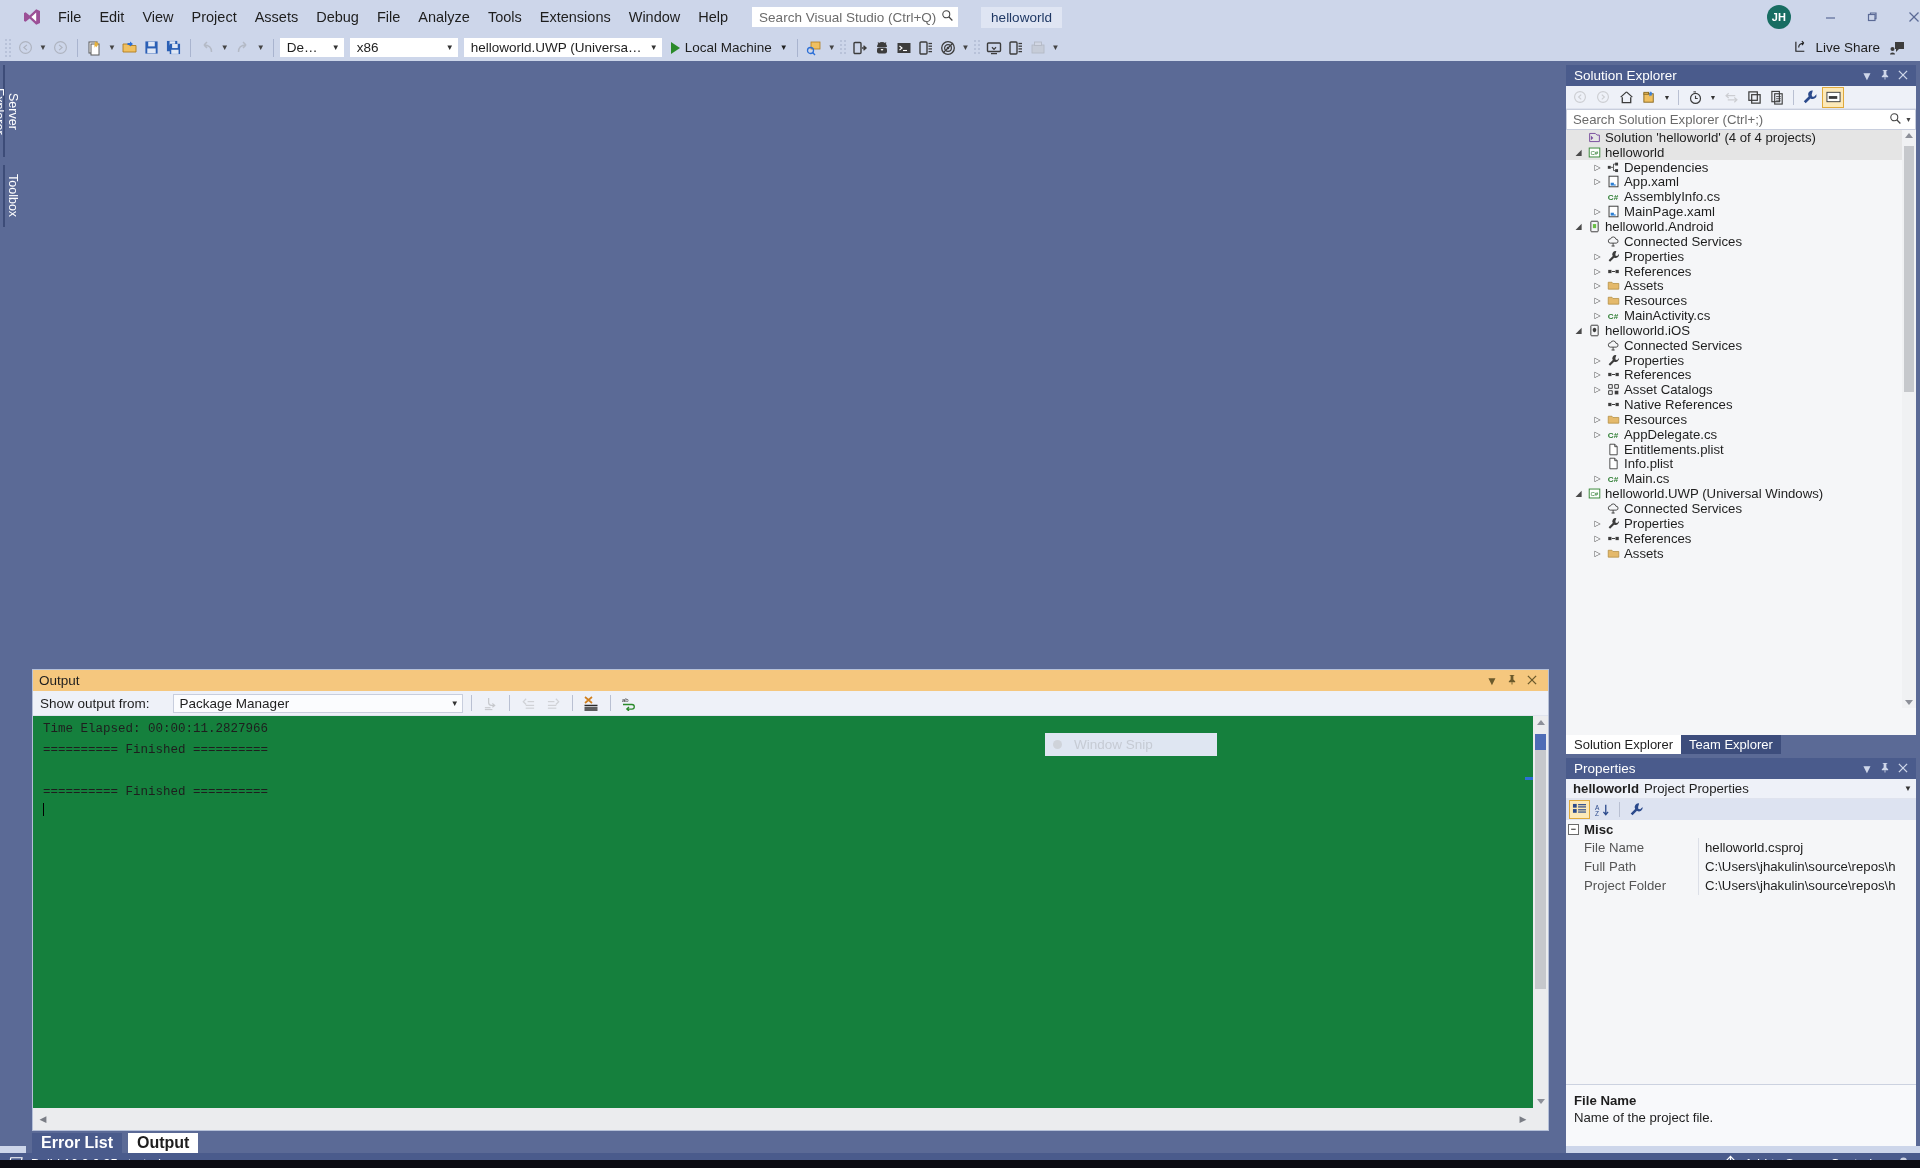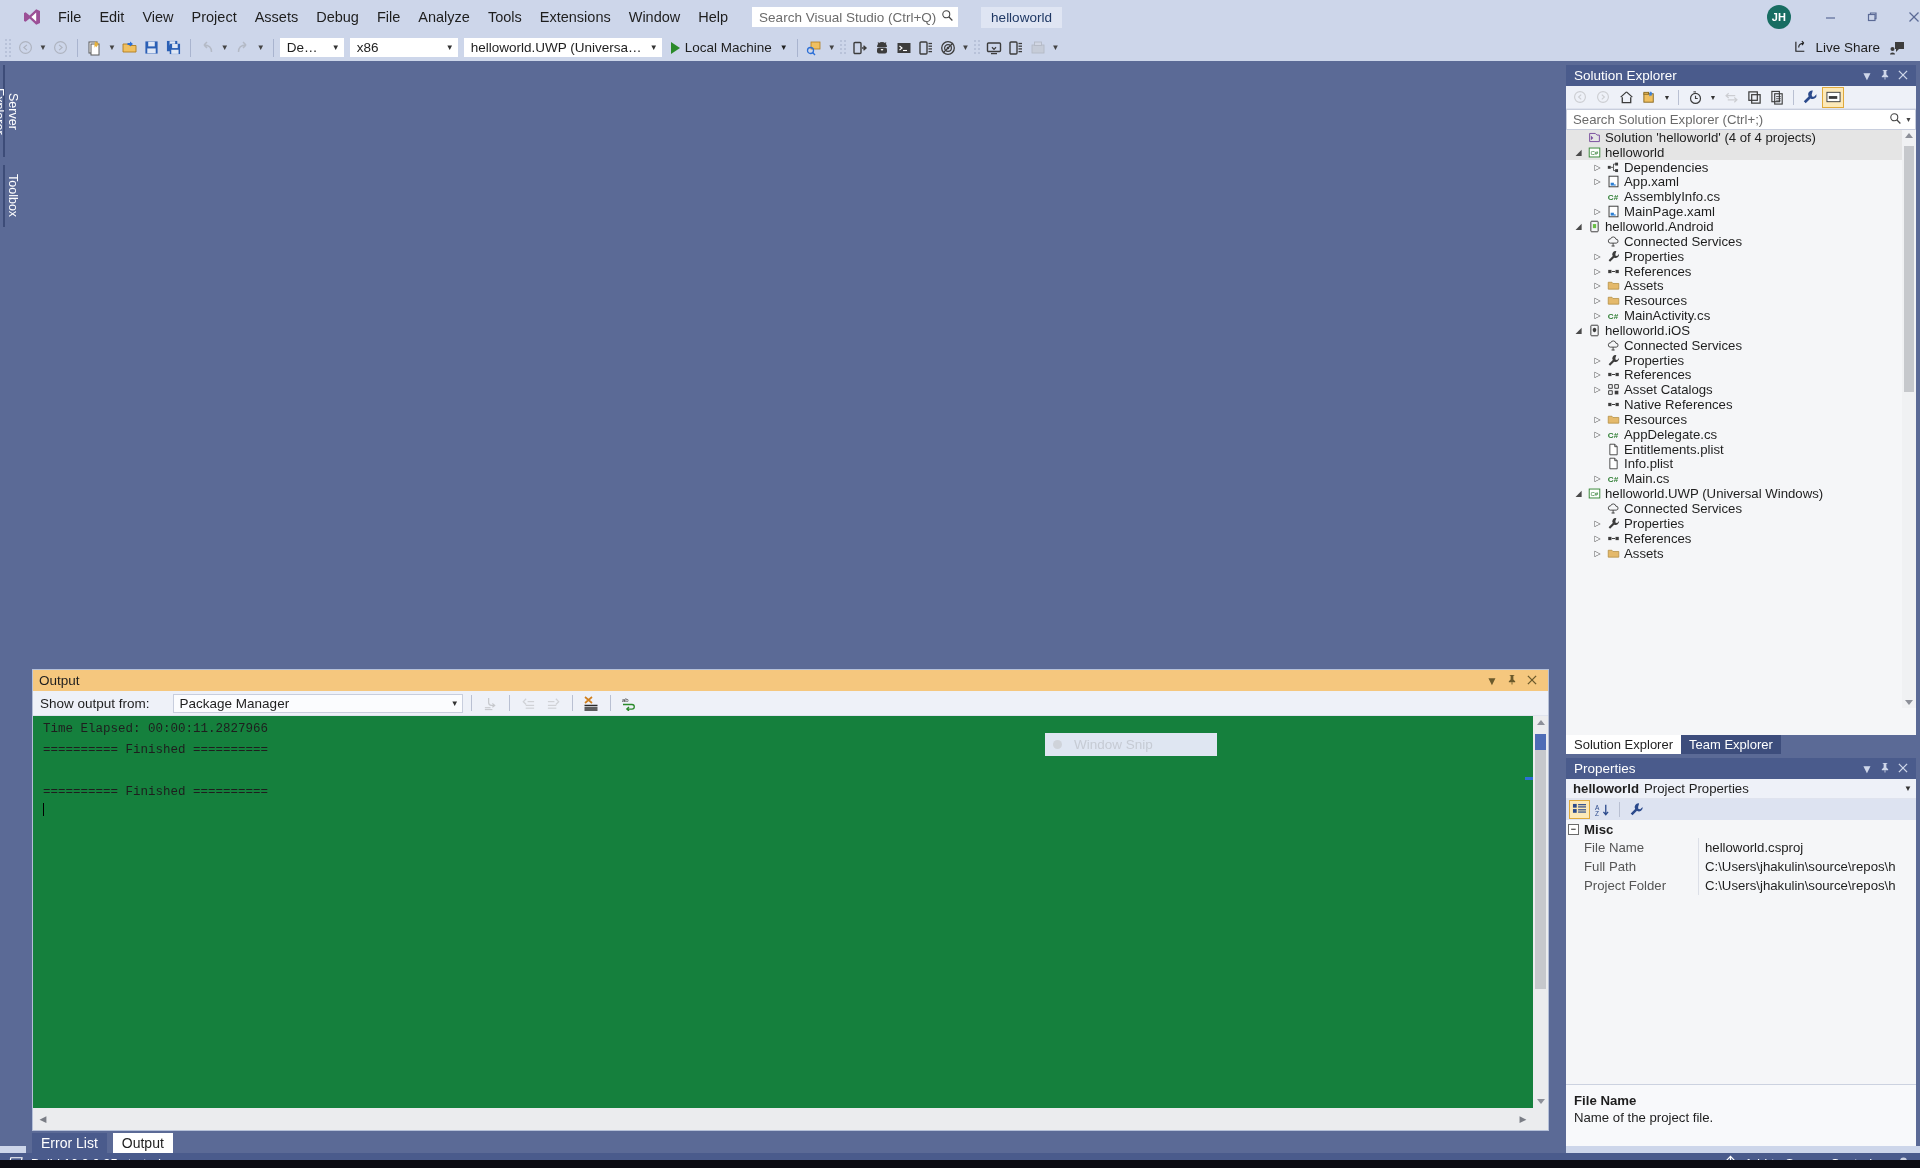--- a/index.html
+++ b/index.html
@@ -184,23 +184,23 @@
   .blue-indicator {
     position: absolute; right: 15px; top: 107px; width: 8px; height: 3px; background: #2c6fd6;
   }
 
   
   .bottom-tabs {
     position: absolute; left: 26px; top: 1131px; width: 1540px; height: 22px;
     background: #5b6a96; display: flex; align-items: flex-end;
   }
   .btab {
-    height: 20px; padding: 0 9px; font-size: 14px;
+    height: 20px; padding: 0 9px; font-size: 16px;
     display: flex; align-items: center;
-    color: #ffffff; background: #4a5b8c; margin-left: 6px;
+    color: #ffffff; background: #4a5b8c; margin-left: 6px; font-weight: bold;
   }
   .btab.active { background: #ffffff; color: #1e1e1e; }
 
   
   .rightdock {
     position: absolute; left: 1566px; top: 61px; width: 354px; height: 1085px;
     background: #5b6a96;
   }
   .panel-title {
     height: 21px; background: #4a5b8c; display: flex; align-items: center;

